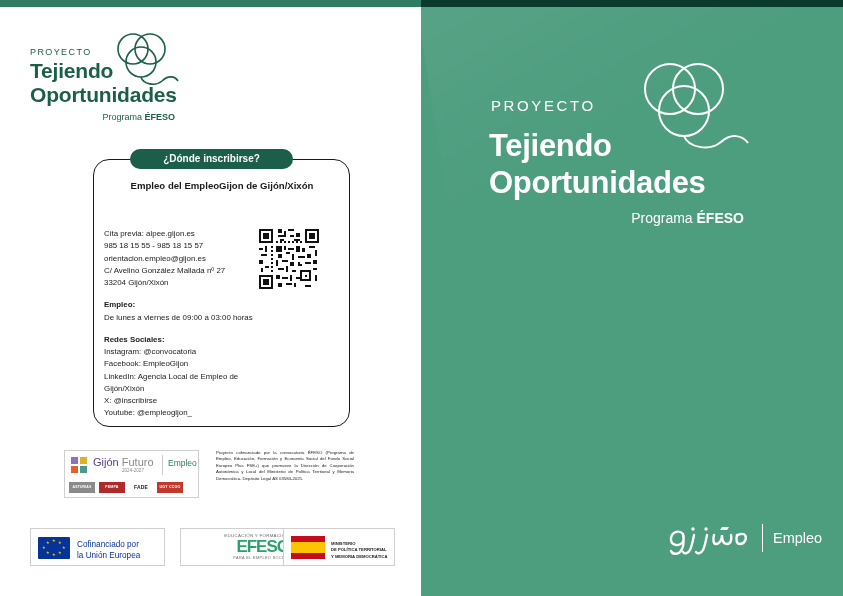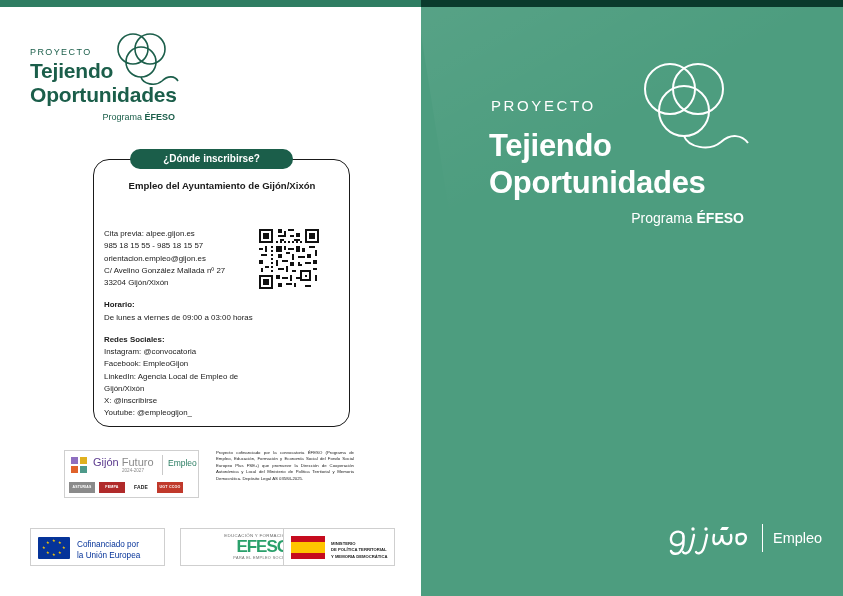--- a/index.html
+++ b/index.html
@@ -209,32 +209,32 @@
           <circle cx="36" cy="33" r="15"></circle>
           <path d="M36 48 C 38 55, 50 58, 57 52 C 63 46, 70 47, 73 52"></path>
         </g>
       </svg>
     </div>
 
     <div class="card"></div>
     <div class="card-pill">¿Dónde inscribirse?</div>
 
     <div class="card-title">
-      <div>Empleo del Ayuntamiento de Gijón/Xixón</div>
+      <div>Empleo del EmpleoGijon de Gijón/Xixón</div>
     </div>
 
     <div class="card-body">
       <div class="row">Cita previa: alpee.gijon.es</div>
       <div class="row">985 18 15 55 - 985 18 15 57</div>
       <div class="row">orientacion.empleo@gijon.es</div>
       <div class="row">C/ Avelino González Mallada nº 27</div>
       <div class="row">33204 Gijón/Xixón</div>
 
       <div class="blk">
-        <div class="hd">Horario:</div>
+        <div class="hd">Empleo:</div>
         <div>De lunes a viernes de 09:00 a 03:00 horas</div>
       </div>
 
       <div class="blk">
         <div class="hd">Redes Sociales:</div>
         <div>Instagram: @convocatoria</div>
         <div>Facebook: EmpleoGijon</div>
         <div>LinkedIn: Agencia Local de Empleo de Gijón/Xixón</div>
         <div>X: @inscribirse</div>
         <div>Youtube: @empleogijon_</div>

